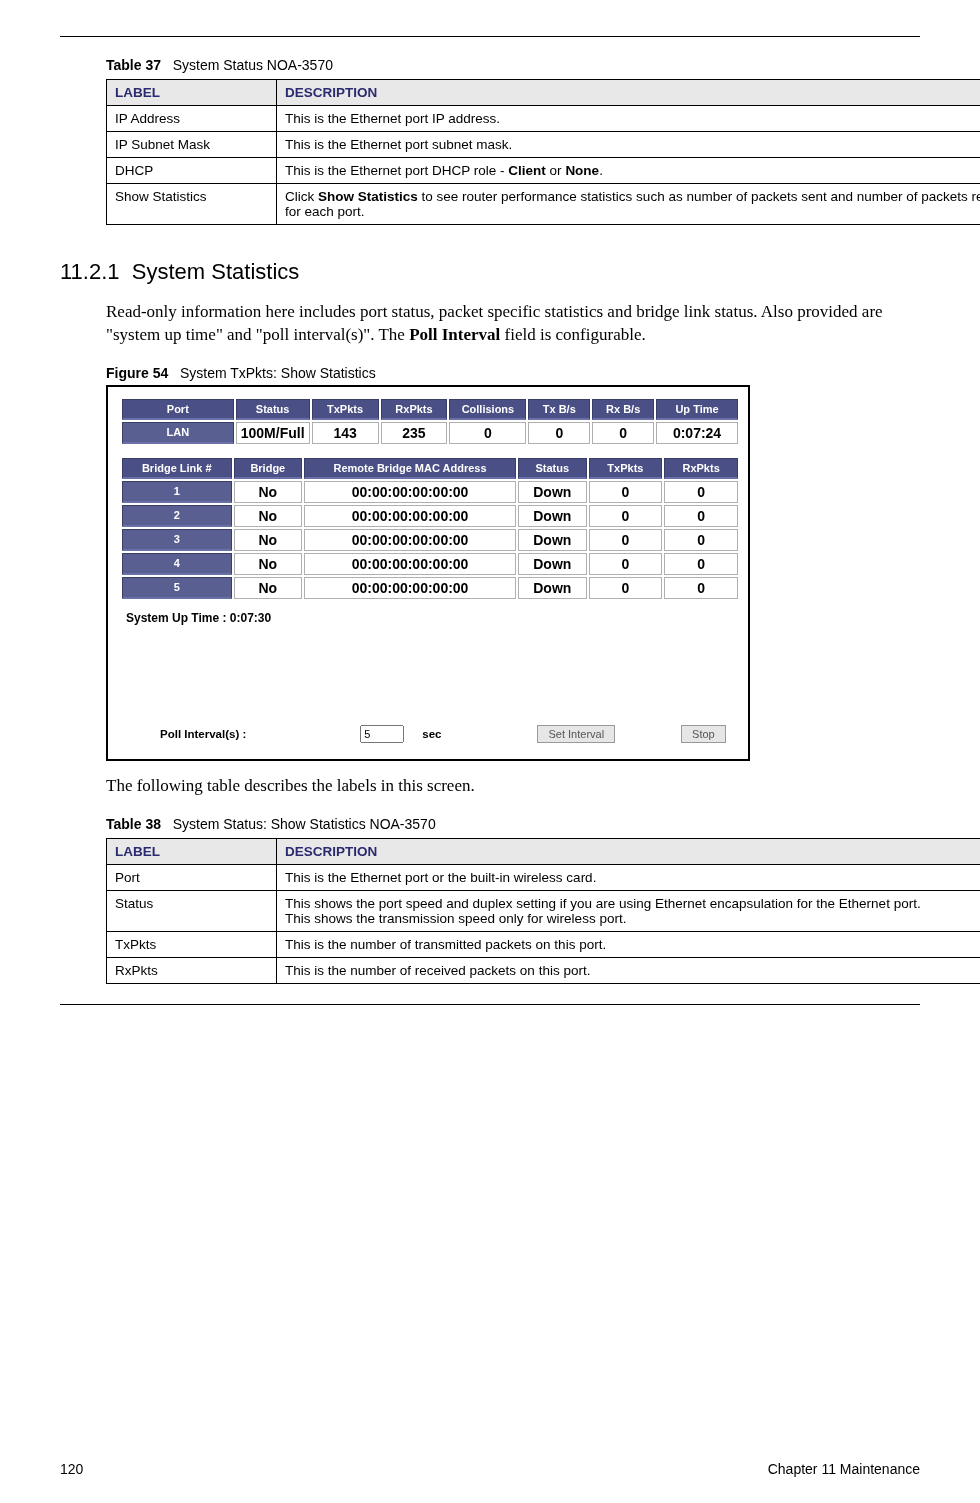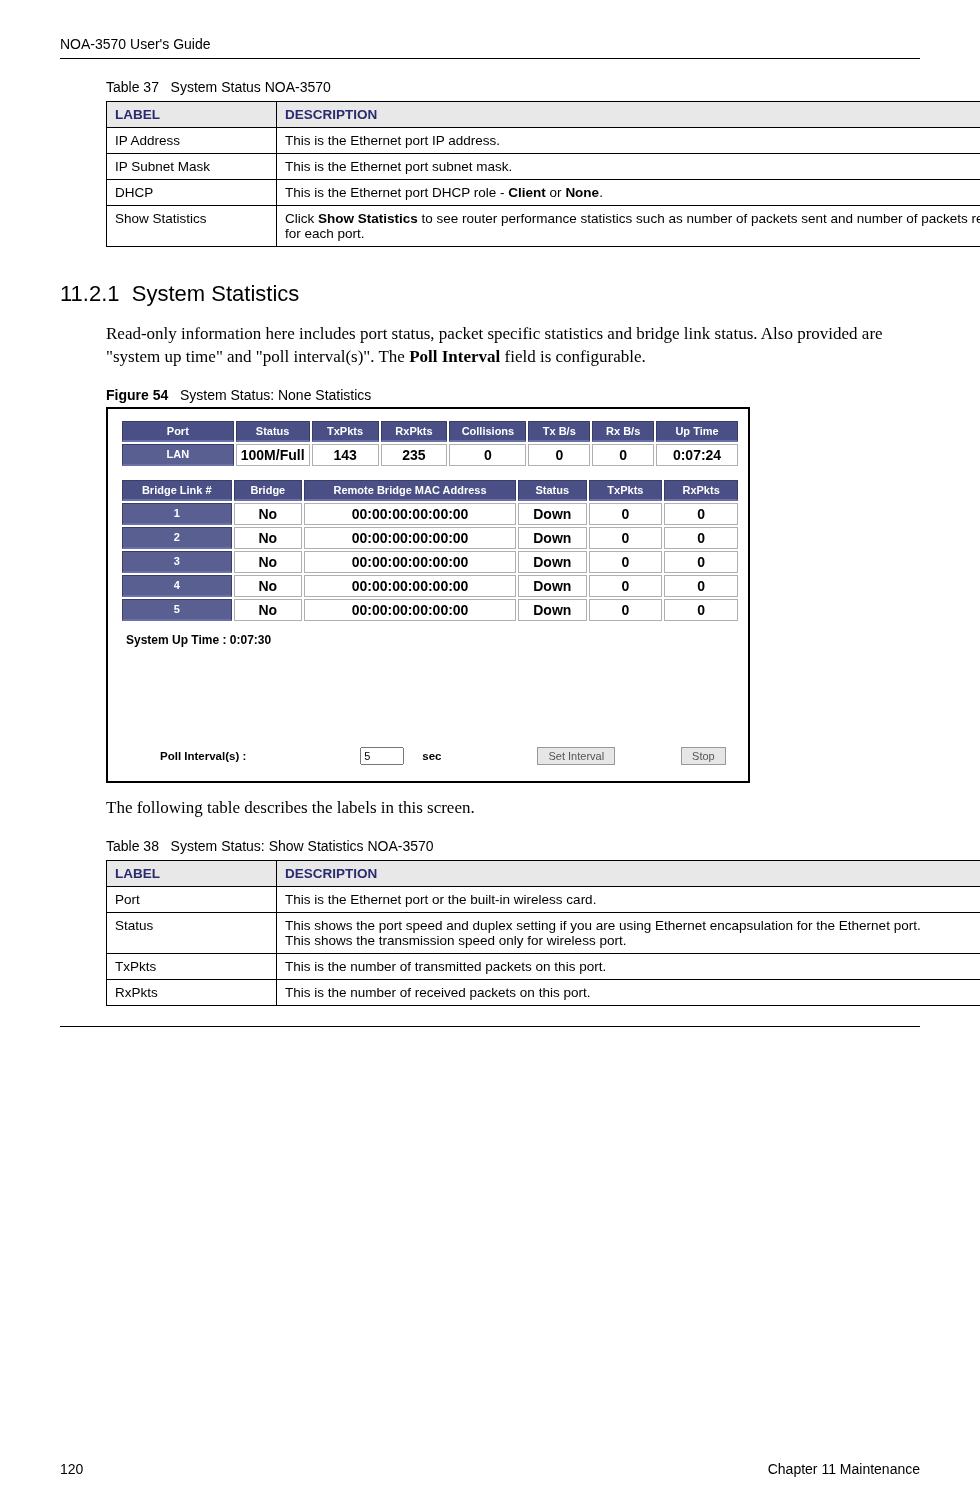--- a/index.html
+++ b/index.html
@@ -27,21 +27,21 @@
   }
   .rule-footer {
     border: none;
     border-top: 1.5px solid #000;
     margin: 20px 0 8px 0;
   }
   .table-caption {
     font-size: 14px;
     margin: 18px 0 6px 46px;
   }
-  .table-caption b { font-weight: normal; }
+  .table-caption b { font-weight: bold; }
   table.desc {
     border-collapse: collapse;
     width: 932px;
     margin-left: 46px;
     font-size: 13.5px;
   }
   table.desc th, table.desc td {
     border: 1px solid #000;
     padding: 5px 8px;
     text-align: left;
@@ -144,21 +144,20 @@
     justify-content: space-between;
     font-size: 14px;
     gap: 44px;
   }
 </style>
 </head>
 <body>
 
 <div class="page">
 
-  <div class="running-header">NOA-3570 User's Guide</div>
   <hr class="rule">
 
   <div class="table-caption">
     <b>Table 37</b>&nbsp;&nbsp;
     <span>System Status NOA-3570</span>
   </div>
   <table class="desc">
     <colgroup>
         <col class="c1">
         <col>
@@ -194,21 +193,21 @@
   <div class="h3">
     <span>11.2.1</span>&nbsp;&nbsp;<span>System Statistics</span>
   </div>
 
   <p class="body-text">
     <span>Read-only information here includes port status, packet specific statistics and bridge link status. Also provided are "system up time" and "poll interval(s)".  The </span><b>Poll Interval</b><span> field is configurable.</span>
   </p>
 
   <div class="fig-caption">
     <b>Figure 54</b>&nbsp;&nbsp;
-    <span>System Status: None Statistics</span>
+    <span>System TxPkts: Show Statistics</span>
   </div>
 
   <div class="figure">
 
     <table class="stat-table">
       <tbody>
           <tr>
         <th style="width:100px">Port</th>
         <th style="width:62px">Status</th>
         <th style="width:55px">TxPkts</th>

